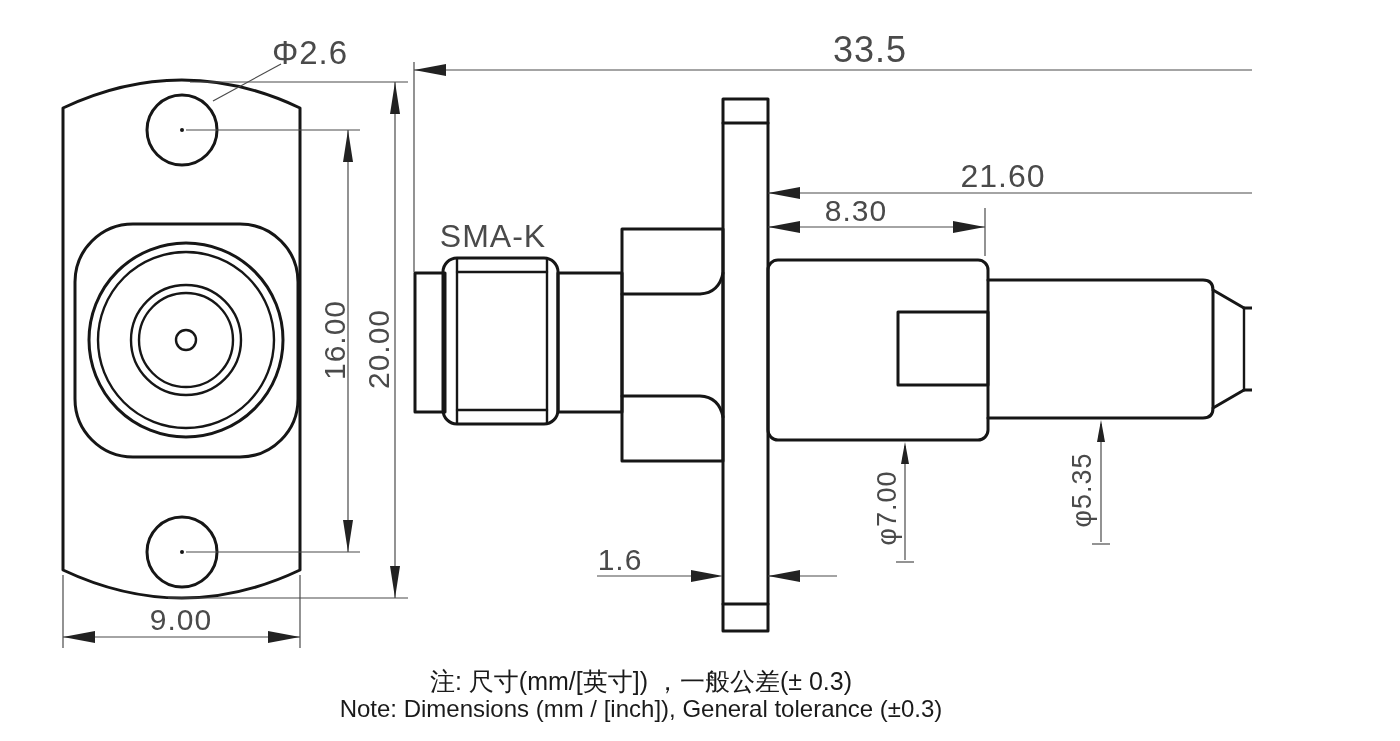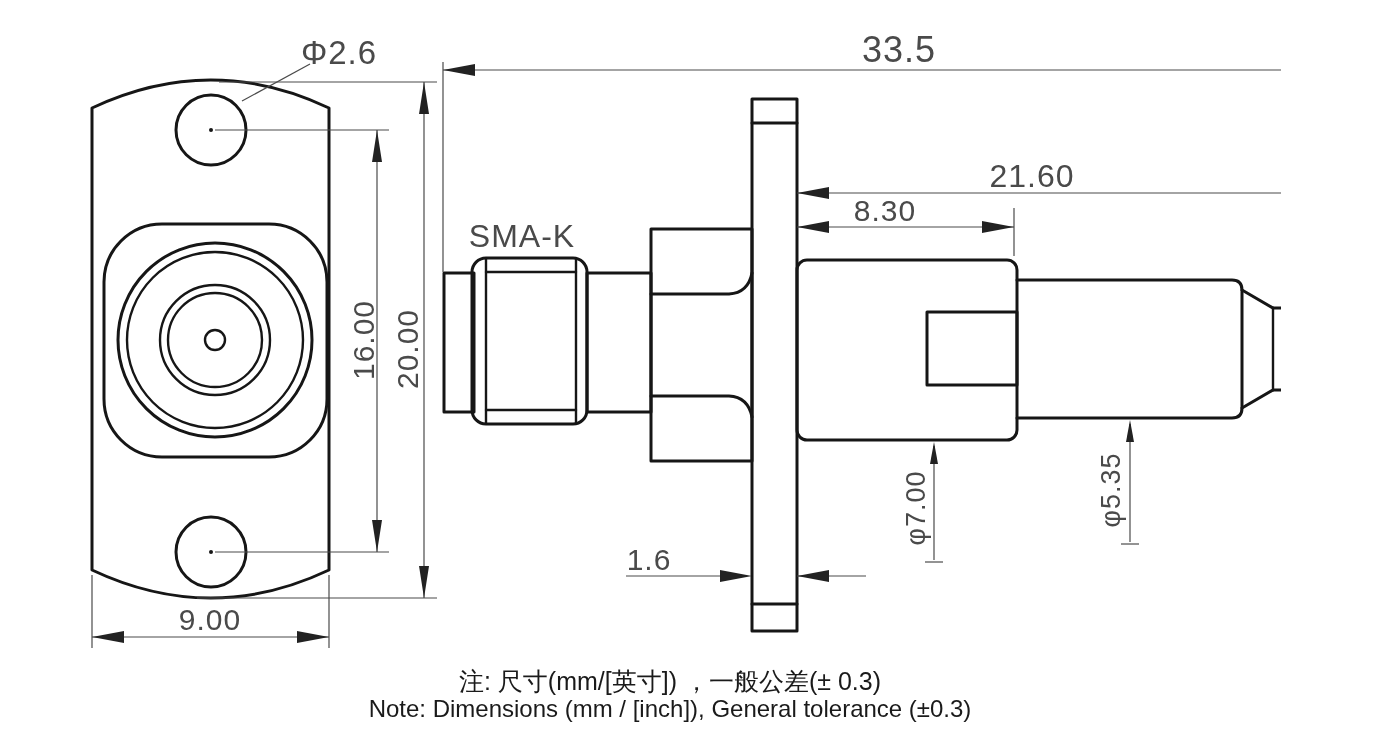--- a/index.html
+++ b/index.html
@@ -2,21 +2,21 @@
 <html style="--outline: #161616; --dimension: #4a4a4a; --arrow: #222222; --background: #ffffff;"><head>
 <meta charset="utf-8">
 <style>
   :root{
     --outline:#161616;
     --dimension:#4a4a4a;
     --arrow:#222222;
     --background:#ffffff;
   }
   html,body{margin:0;padding:0;background:var(--background);}
-  .stage{position:relative;width:1252px;height:741px;background:var(--background);overflow:hidden;padding-left:29px;}
+  .stage{position:relative;width:1252px;height:741px;background:var(--background);overflow:hidden;}
   svg{display:block;}
   .outline{fill:none;stroke:var(--outline);stroke-width:3;stroke-linejoin:round;stroke-linecap:round;}
   .outline2{fill:none;stroke:var(--outline);stroke-width:2.4;stroke-linejoin:round;stroke-linecap:round;}
   .dimline{fill:none;stroke:var(--dimension);stroke-width:1.2;stroke-linecap:butt;}
   .arrow{fill:var(--arrow);stroke:none;}
   .dot{fill:var(--outline);stroke:none;}
   .dimtxt{fill:var(--dimension);font-family:"Liberation Sans","DejaVu Sans",sans-serif;letter-spacing:1px;}
   .notetxt{fill:#1a1a1a;font-family:"Liberation Sans","DejaVu Sans",sans-serif;}
 </style>
 </head>

